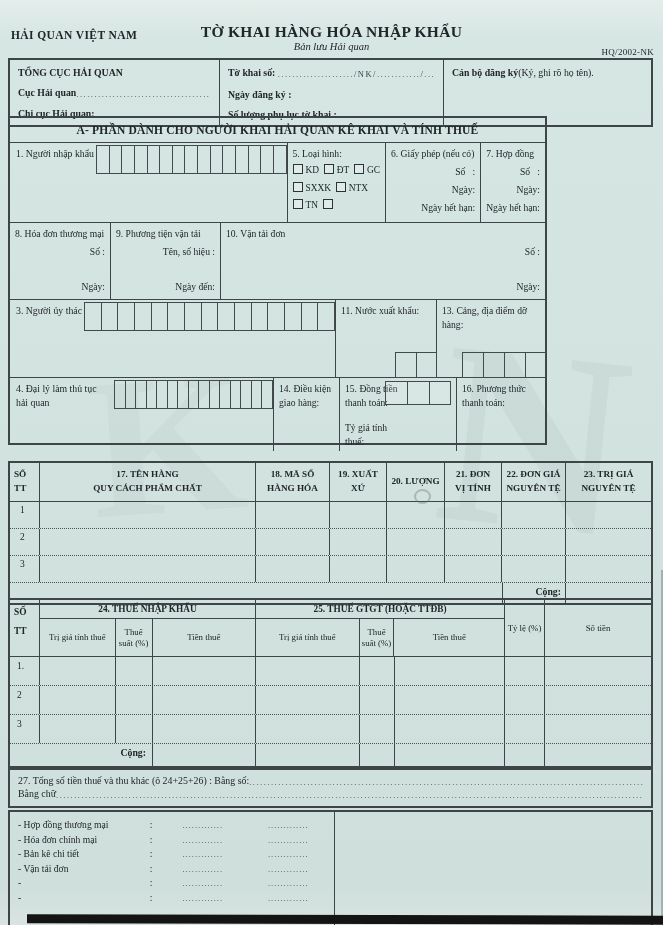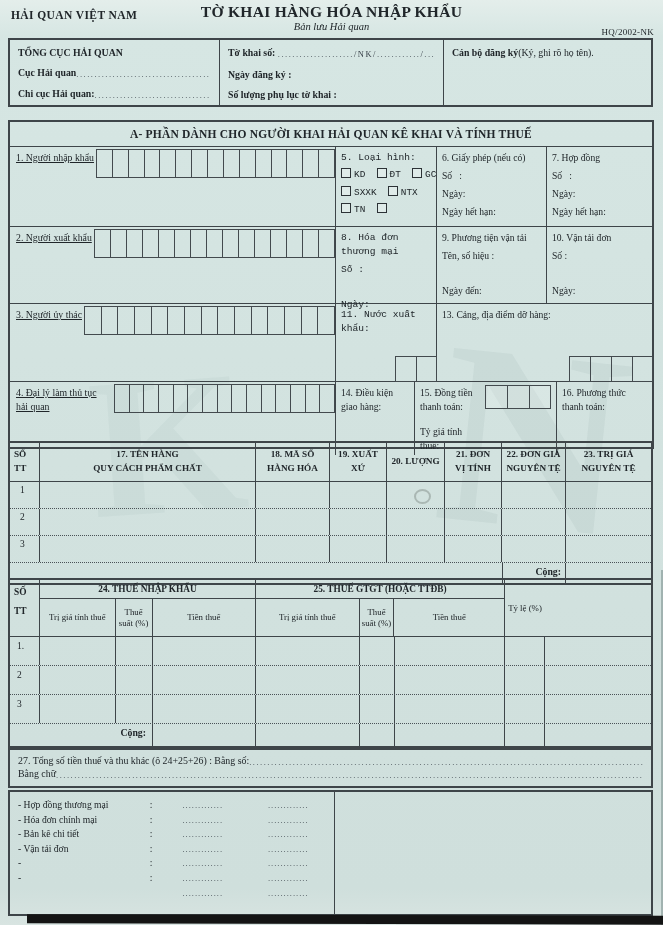--- a/index.html
+++ b/index.html
@@ -2,58 +2,58 @@
 <html><head>
 <meta charset="utf-8">
 <style>
   html,body{margin:0;padding:0;background:#efede6;}
   .paper{
     position:relative;width:663px;height:925px;overflow:hidden;
     background:linear-gradient(180deg,#e4eeeb 0%,#d6e6e3 4%,#d2e2df 50%,#cfdfdc 96%,#d8e4e1 100%);
     font-family:"Liberation Serif","DejaVu Serif",serif;
     color:#20262a;font-size:10px;
   }
-  .abs{position:absolute;box-sizing:border-box;}
+  .abs{position:absolute;box-sizing:border-box;margin-top:20px;}
   .bordered{border:2px solid #3e4549;background:transparent;}
   b,.b{font-weight:bold;}
   .dotfill{flex:1;overflow:hidden;white-space:nowrap;letter-spacing:1.5px;font-size:8.5px;color:#39424a;padding-top:2px;}
   
   .org{left:11px;top:9px;font-weight:bold;font-size:11.5px;letter-spacing:.4px;}
   .title{left:0;top:3px;width:663px;text-align:center;font-weight:bold;font-size:15.5px;letter-spacing:.3px;}
   .subtitle{left:0;top:21px;width:663px;text-align:center;font-style:italic;font-size:10.5px;}
   .formcode{right:9px;top:27px;font-size:9px;letter-spacing:.3px;}
   
   .htab{left:8px;top:38px;width:645px;height:69px;display:flex;}
   .htab>div{box-sizing:border-box;padding:7px 8px 5px 8px;display:flex;flex-direction:column;justify-content:space-between;}
   .hc1{width:210px;border-right:1.5px solid #3e4549;}
   .hc2{width:224px;border-right:1.5px solid #3e4549;}
   .hc3{flex:1;justify-content:flex-start!important;}
   .hline{display:flex;white-space:nowrap;font-size:9.8px;}
   
-  .ablock{left:8px;top:120px;width:646px;height:329px;}
+  .ablock{left:8px;top:96px;width:539px;height:329px;}
   .atitle{height:24px;border-bottom:1.5px solid #3e4549;display:flex;align-items:center;justify-content:center;
           font-weight:bold;font-size:11.5px;letter-spacing:.2px;}
   .frow{display:flex;border-bottom:1.5px solid #3e4549;}
   .frow:last-child{border-bottom:none;}
   .fcell{box-sizing:border-box;border-right:1.3px solid #3e4549;padding:4px 5px;position:relative;font-size:9.6px;line-height:1.45;}
   .fcell:last-child{border-right:none;}
   .r1{height:79px;}.r2{height:76px;}.r3{height:77px;}.r4{height:72.5px;}
-  .cmain{width:326px;display:flex;align-items:flex-start;padding:0!important;text-decoration:underline;}
+  .cmain{width:326px;display:flex;align-items:flex-start;padding:0!important;}
   .cmain .lbl{padding:4px 2px 0 6px;white-space:pre-wrap;font-size:9.8px;}
   .strip{display:flex;flex:1;height:27px;margin-top:2px;border:1.4px solid #434a4e;border-top-width:1px;}
   .strip .bx{flex:1;border-right:1px solid #434a4e;}
   .strip .bx:last-child{border-right:none;}
   .minis{position:absolute;bottom:-1px;right:-1px;display:flex;}
   .minis .bx{width:21px;height:26px;border:1px solid #434a4e;border-right:none;box-sizing:border-box;}
   .minis .bx:last-child{border-right:1px solid #434a4e;}
   .ckrow{white-space:nowrap;margin-top:3.5px;font-size:9.4px;}
   .ck{display:inline-block;width:8px;height:8px;border:1px solid #2c3236;vertical-align:-1px;margin-right:3px;background:rgba(255,255,255,.25);}
-  .fl{margin-top:4px;white-space:pre;}
+  .fl{margin-top:4px;white-space:pre;text-align:right;}
   .gap{margin-top:21px;}
-  .w101{width:101px;font-family:Liberation Mono, monospace;}.w110{width:110px;}.wrest{flex:1;}
+  .w101{width:101px;}.w110{width:110px;}.wrest{flex:1;}
   .w79{width:79px;}.w142{width:142px;}
   .boxtr{position:absolute;top:3px;right:5px;display:flex;}
   .boxtr .bx{width:22px;height:24px;border:1px solid #434a4e;border-right:none;box-sizing:border-box;background:rgba(255,255,255,.15);}
   .boxtr .bx:last-child{border-right:1px solid #434a4e;}
   
   .gtab{left:8px;top:441px;width:645px;}
   .grow{display:flex;}
   .gc{box-sizing:border-box;border-right:1.3px solid #3e4549;overflow:hidden;}
   .gc:last-child{border-right:none;}
   .ghead{height:38px;border-bottom:1.3px solid #3e4549;}
@@ -211,40 +211,20 @@
       </div>
       <div class="fcell wrest">
         <div>7. Hợp đồng</div>
         <div class="fl">Số   :</div>
         <div class="fl">Ngày:</div>
         <div class="fl">Ngày hết hạn:</div>
       </div>
     </div>
 
     <div class="frow r2">
-      <div class="fcell cmain">
-        <span class="lbl">2. Người xuất khẩu</span>
-        <span class="strip">
-            <div class="bx"></div>
-            <div class="bx"></div>
-            <div class="bx"></div>
-            <div class="bx"></div>
-            <div class="bx"></div>
-            <div class="bx"></div>
-            <div class="bx"></div>
-            <div class="bx"></div>
-            <div class="bx"></div>
-            <div class="bx"></div>
-            <div class="bx"></div>
-            <div class="bx"></div>
-            <div class="bx"></div>
-            <div class="bx"></div>
-            <div class="bx"></div>
-          </span>
-      </div>
       <div class="fcell w101">
         <div>8. Hóa đơn thương mại</div>
         <div class="fl">Số :</div>
         <div class="fl gap">Ngày:</div>
       </div>
       <div class="fcell w110">
         <div>9. Phương tiện vận tải</div>
         <div class="fl">Tên, số hiệu :</div>
         <div class="fl gap">Ngày đến:</div>
       </div>
@@ -424,20 +404,21 @@
         <div class="tg-title">25. THUẾ GTGT (HOẶC TTĐB)</div>
         <div class="tg-sub">
           <div class="sw104">Trị giá tính thuế</div>
           <div class="sw35">Thuế suất (%)</div>
           <div class="sw110">Tiền thuế</div>
         </div>
       </div>
       <div class="tgroup tw146">
         <div class="tg-sub">
           <div class="sw40">Tỷ lệ (%)</div>
+          <div class="sw106">Số tiền</div>
         </div>
       </div>
     </div>
     <div class="tdr">
       <div style="width:30px;">1.</div>
       <div class="sw76"></div>
         <div class="sw37"></div>
       <div class="sw103"></div>
         <div class="sw104"></div>
       <div class="sw35"></div>

